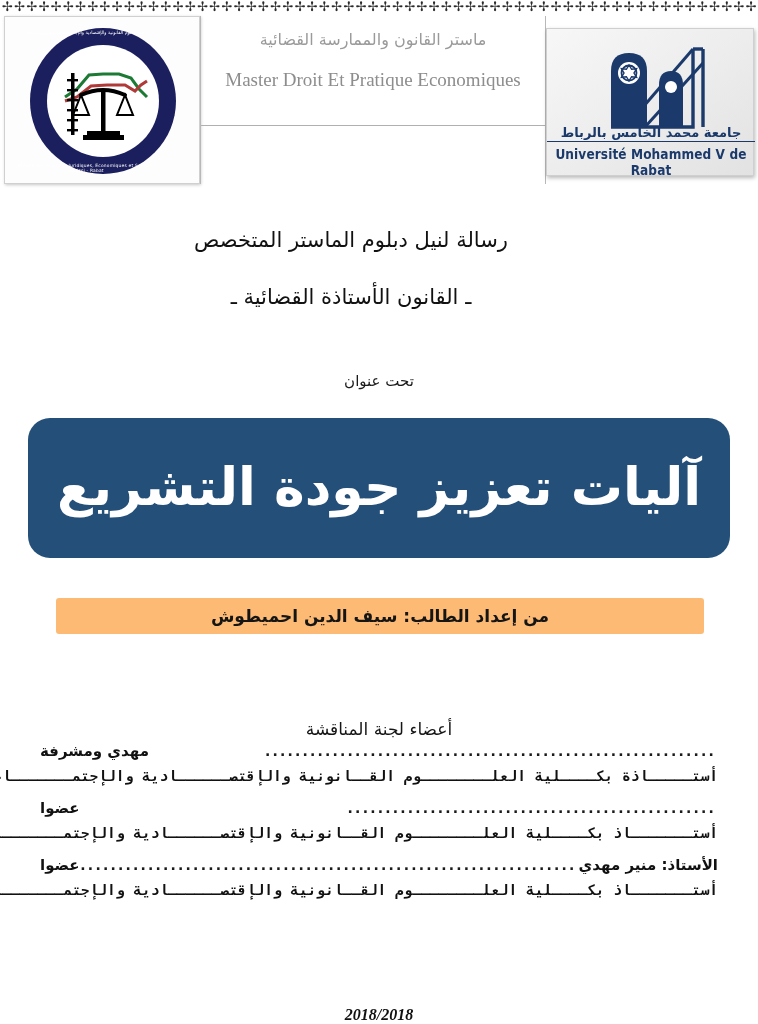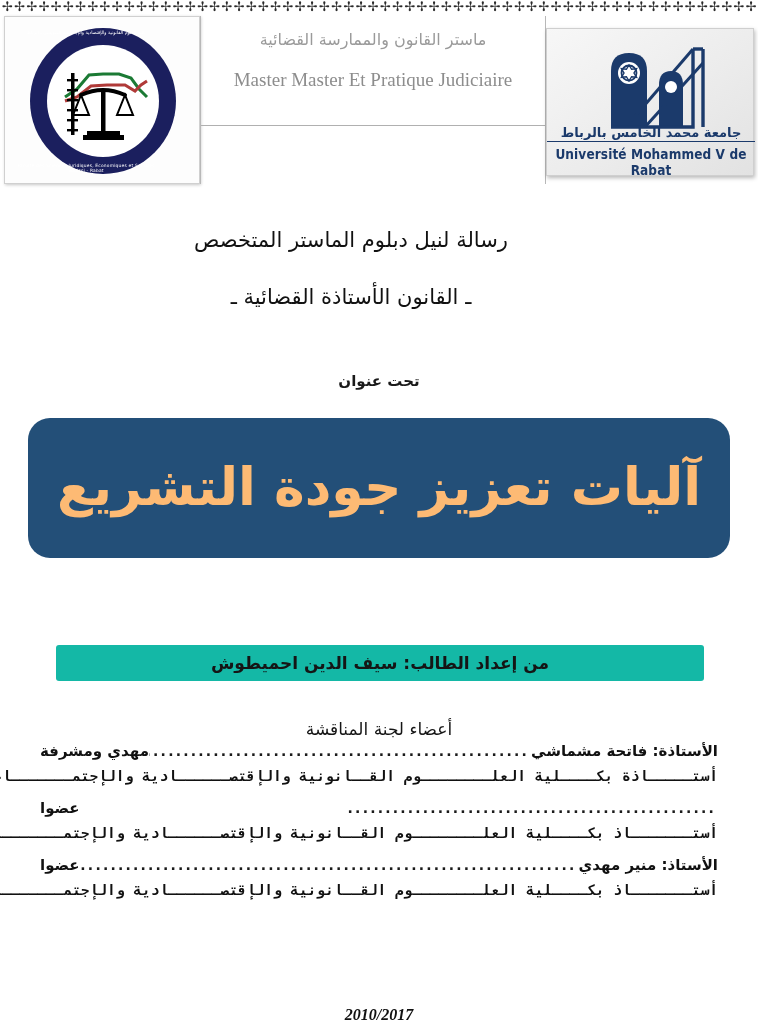--- a/index.html
+++ b/index.html
@@ -166,36 +166,35 @@
   }
   #sub1 { top: 228px; }
   #sub2 { top: 285px; }
 
   .under-title {
     position: absolute;
     left: 0; top: 372px; width: 758px;
     text-align: center;
     font-size: 15px;
     color: #1a1a1a;
-    font-weight: bold;
   }
 
   .title-box {
     position: absolute;
     left: 28px; top: 418px;
     width: 702px; height: 140px;
     border-radius: 22px;
     display: flex;
     align-items: center;
     justify-content: center;
     box-sizing: border-box;
     padding: 0 26px;
   }
   .title-text {
-    color: #fdba74;
+    color: #ffffff;
     font-size: 52px;
     font-weight: bold;
     letter-spacing: 1px;
     line-height: 1.15;
     text-align: center;
     font-family: "DejaVu Sans", sans-serif;
   }
 
   .student-bar {
     position: absolute;
@@ -306,21 +305,21 @@
           <rect x="40" y="86" width="33" height="5" fill="#000"></rect>
           <rect x="36" y="90" width="41" height="5" fill="#000"></rect>
         </svg>
       </div>
     </div>
   </div>
 
   <div class="hdr-table">
     <div class="hdr-cell-top">
       <div class="hdr-ar">ماستر القانون والممارسة القضائية</div>
-      <div class="hdr-fr">Master Master Et Pratique Judiciaire</div>
+      <div class="hdr-fr">Master Droit Et Pratique Economiques</div>
     </div>
     <div class="hdr-cell-bottom"></div>
   </div>
 
   <div class="logo-box logo-right">
     <div class="mv-mark">
       <svg width="150" height="92" viewBox="0 0 150 92">
         <g fill="none" stroke="#1b3a6b" stroke-width="5">
           <path d="M36 86 L36 30 Q36 12 54 12 Q72 12 72 30 L72 86" fill="#1b3a6b" stroke="none"></path>
         </g>
@@ -343,31 +342,30 @@
 
 <div class="subtitle-line" id="sub1">رسالة لنيل دبلوم الماستر المتخصص</div>
 <div class="subtitle-line" id="sub2">ـ القانون الأستاذة القضائية ـ</div>
 
 <div class="under-title">تحت عنوان</div>
 
 <div class="title-box" style="background: rgb(35, 79, 120);">
   <div class="title-text">آليات تعزيز جودة التشريع</div>
 </div>
 
-<div class="student-bar" style="background: #14b8a6; margin-top: 47px;">
+<div class="student-bar" style="background: #fdba74;">
   <span class="student-text">من إعداد الطالب: سيف الدين احميطوش</span>
 </div>
 
 <div class="committee-head">أعضاء لجنة المناقشة</div>
 
 <div class="members">
 
   <div class="member">
     <div class="member-main">
-      <span class="m-name">الأستاذة: فاتحة مشماشي</span>
       <span class="m-dots">............................................................</span>
       <span class="m-role">مهدي ومشرفة</span>
     </div>
     <div class="member-affil">أستـــــاذة بكــــلية العلــــــــوم القــانونية والإقتصــــــادية والإجتمـــــــاعية السويسي الرباط</div>
   </div>
 
   <div class="member">
     <div class="member-main">
       <span class="m-dots">.................................................</span>
       <span class="m-role">عضوا</span>
@@ -379,13 +377,13 @@
     <div class="member-main">
       <span class="m-name">الأستاذ: منير مهدي</span>
       <span class="m-dots">....................................................................</span>
       <span class="m-role">عضوا</span>
     </div>
     <div class="member-affil">أستـــــــاذ بكــــلية العلــــــــوم القــانونية والإقتصــــــادية والإجتمـــــــاعية السويسي الرباط</div>
   </div>
 
 </div>
 
-<div class="year">2010/2017</div>
+<div class="year">2018/2018</div>
 
 </body></html>

